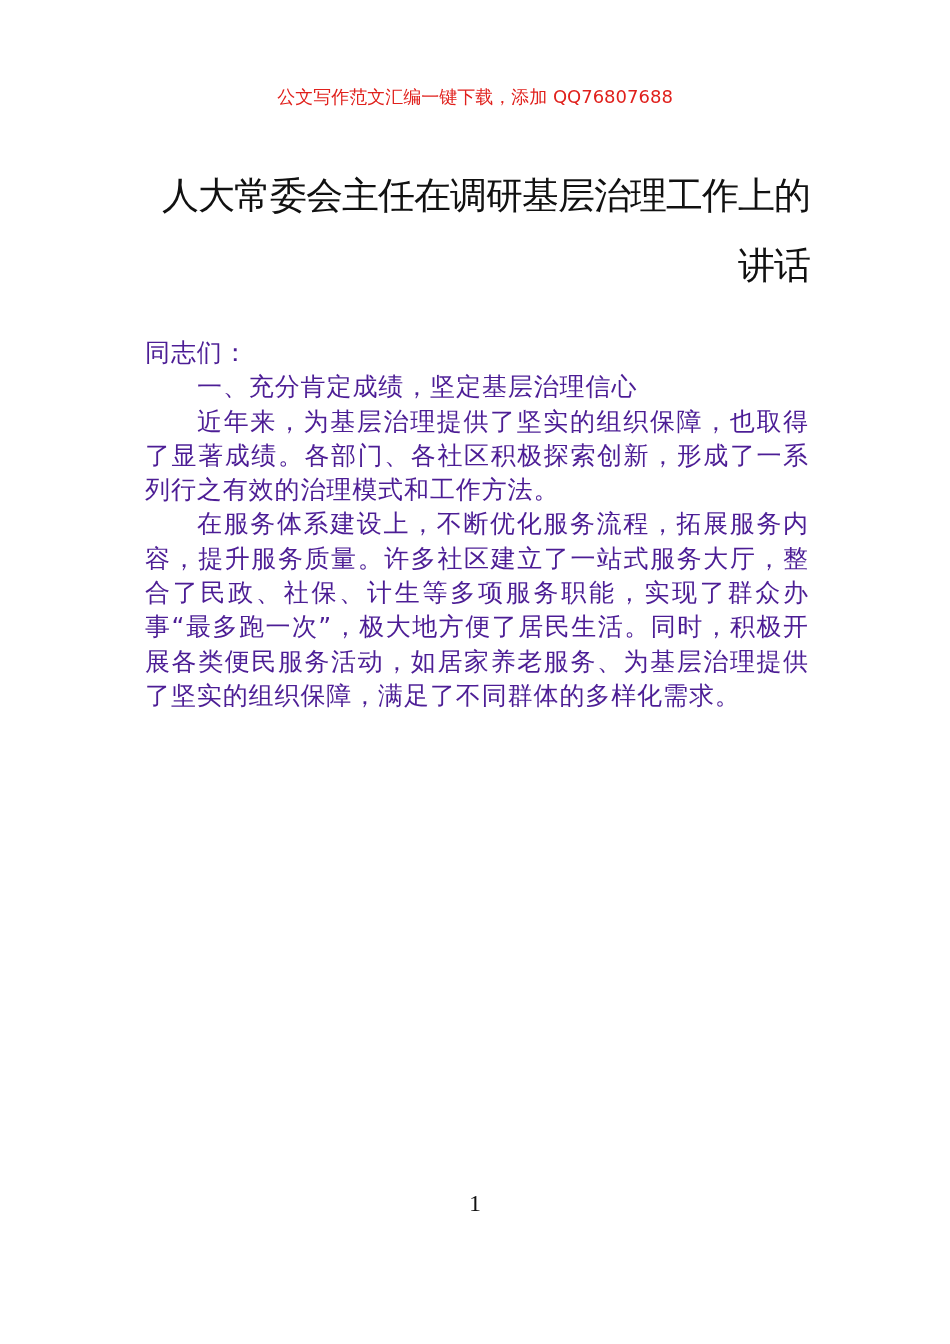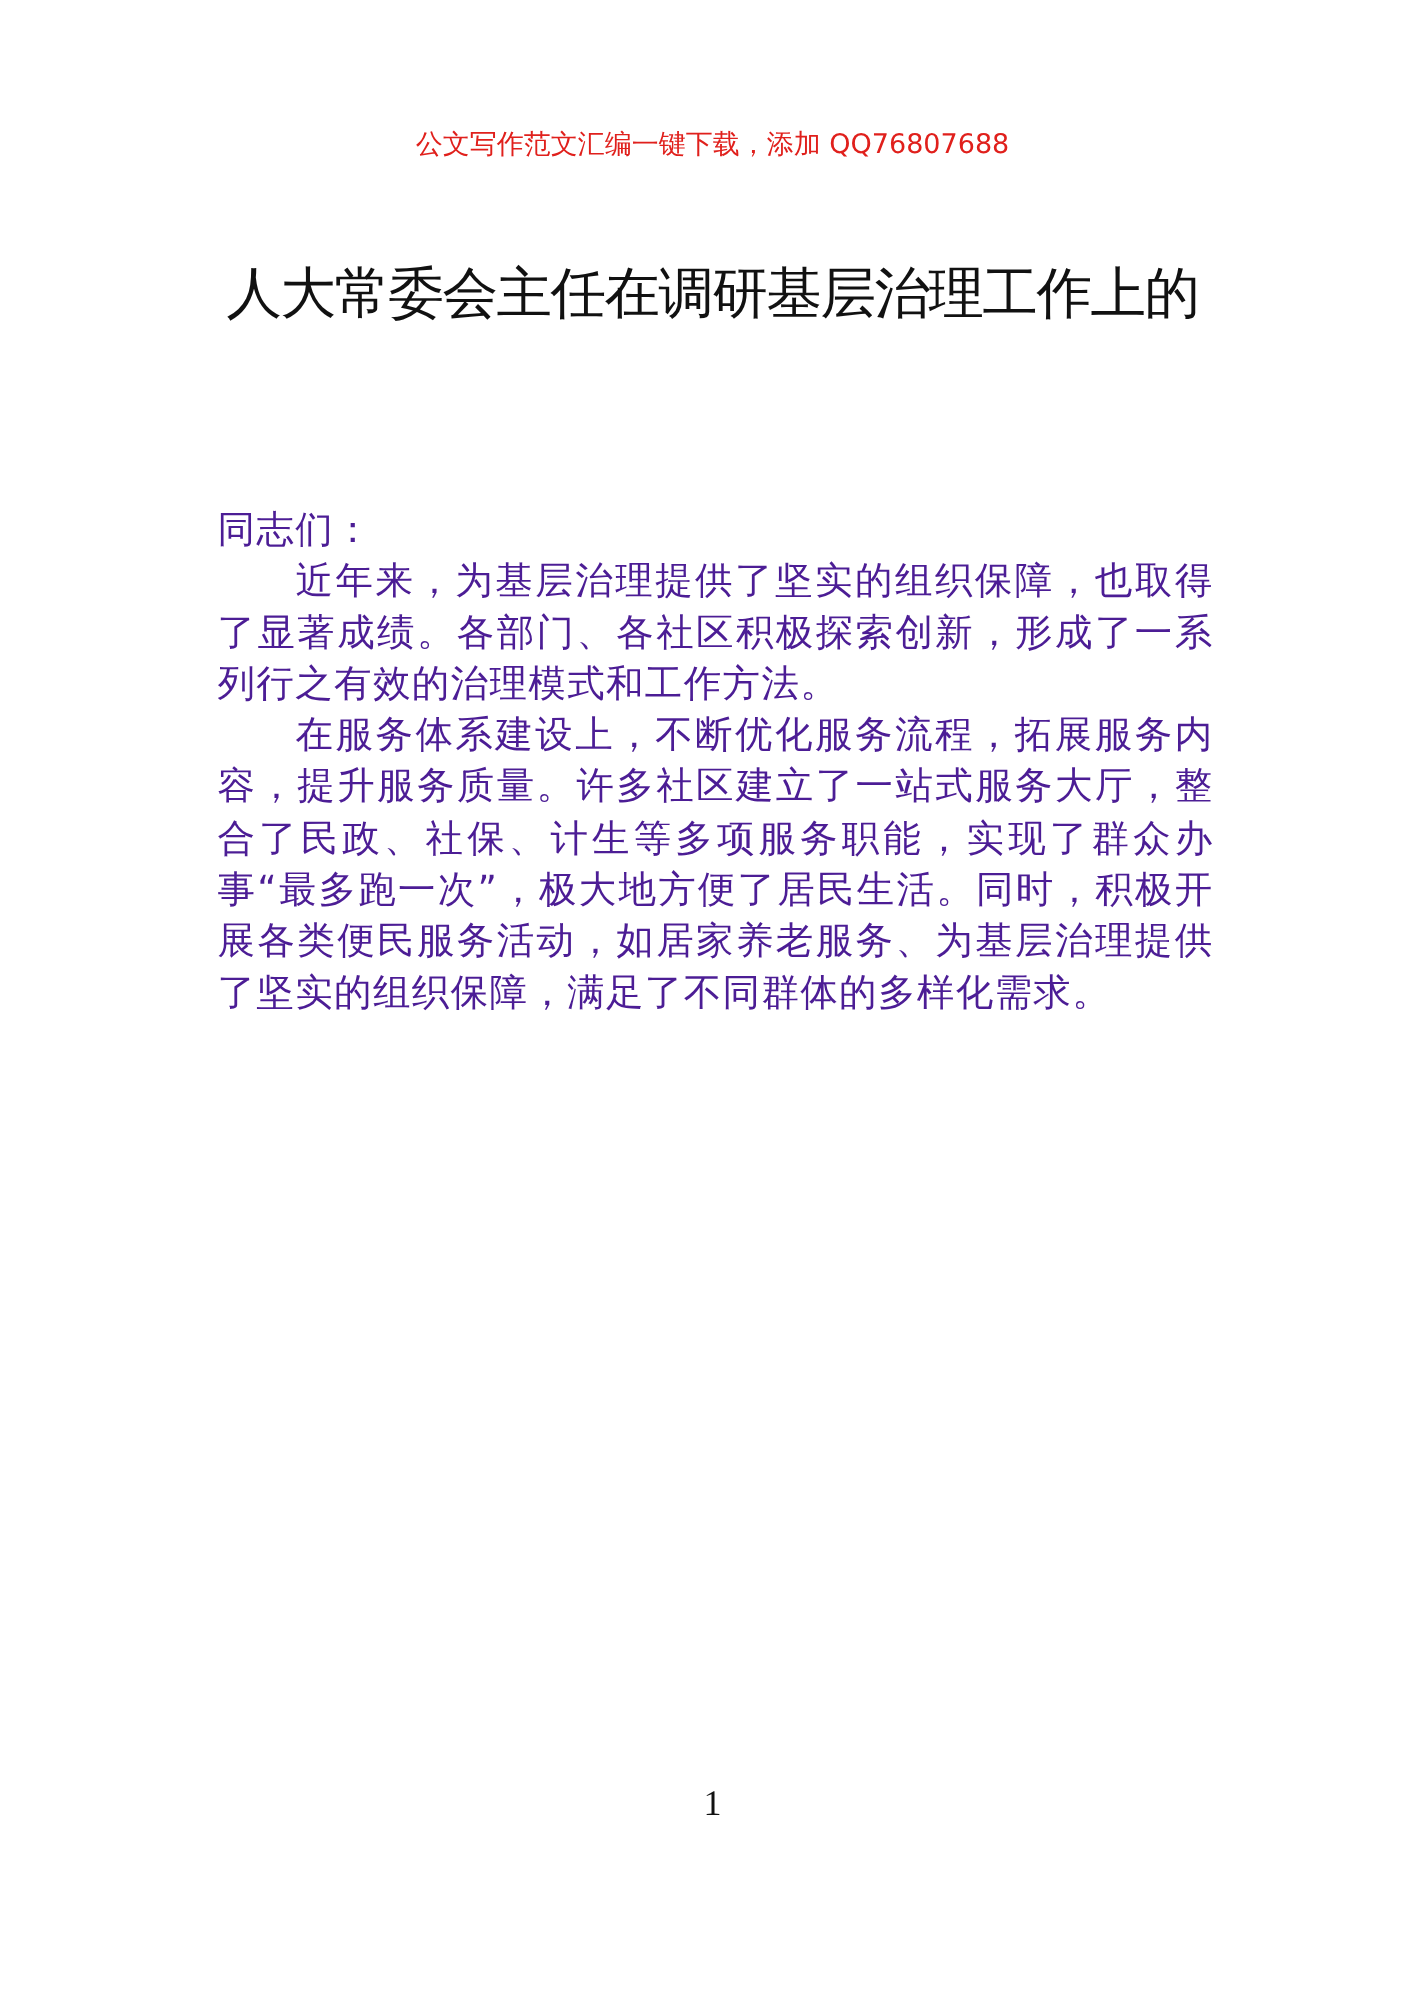--- a/index.html
+++ b/index.html
@@ -4,22 +4,22 @@
 <style>
   html, body { margin: 0; padding: 0; background: #ffffff; }
   body { width: 950px; height: 1344px; position: relative; overflow: hidden; }
   .page { position: absolute; left: 0; top: 0; width: 950px; height: 1344px; background: #fff; }
   .watermark {
     position: absolute; left: 0; top: 84px; width: 950px; text-align: center;
     font-family: "DejaVu Sans", sans-serif; font-size: 18px; color: #e0201c;
     letter-spacing: 0px; line-height: 26px;
   }
   .title {
-    position: absolute; left: 140px; width: 670px; text-align: center;
-    font-family: Liberation Sans, sans-serif; font-size: 37px; color: #111;
+    position: absolute; left: 140px; width: 670px; text-align: right;
+    font-family: Liberation Serif, serif; font-size: 37px; color: #111;
     line-height: 44px; letter-spacing: -1px;
   }
   .title.l1 { top: 174px; }
   .title.l2 { top: 244px; }
   .body {
     position: absolute; left: 145px; top: 336px; width: 664px;
     font-family: "DejaVu Sans", sans-serif; font-size: 25px; color: #4c1d95;
     line-height: 34.3px; letter-spacing: 0.9px;
   }
   .body p { margin: 0; text-align: justify; text-align-last: left; }
@@ -30,21 +30,23 @@
     font-family: "Liberation Serif", serif; font-size: 24px; color: #111;
   }
 </style>
 </head>
 <body>
 
 <div class="page">
   <div class="watermark">公文写作范文汇编一键下载，添加 QQ76807688</div>
 
   <div class="title l1">人大常委会主任在调研基层治理工作上的</div>
+  <div class="title l2">讲话</div>
 
   <div class="body">
     <p>同志们：</p>
+    <p class="heading">一、充分肯定成绩，坚定基层治理信心</p>
     <p class="indent">近年来，为基层治理提供了坚实的组织保障，也取得了显著成绩。各部门、各社区积极探索创新，形成了一系列行之有效的治理模式和工作方法。</p>
     <p class="indent">在服务体系建设上，不断优化服务流程，拓展服务内容，提升服务质量。许多社区建立了一站式服务大厅，整合了民政、社保、计生等多项服务职能，实现了群众办事“最多跑一次”，极大地方便了居民生活。同时，积极开展各类便民服务活动，如居家养老服务、为基层治理提供了坚实的组织保障，满足了不同群体的多样化需求。</p>
   </div>
 
   <div class="page-number">1</div>
 </div>
 
 </body></html>

